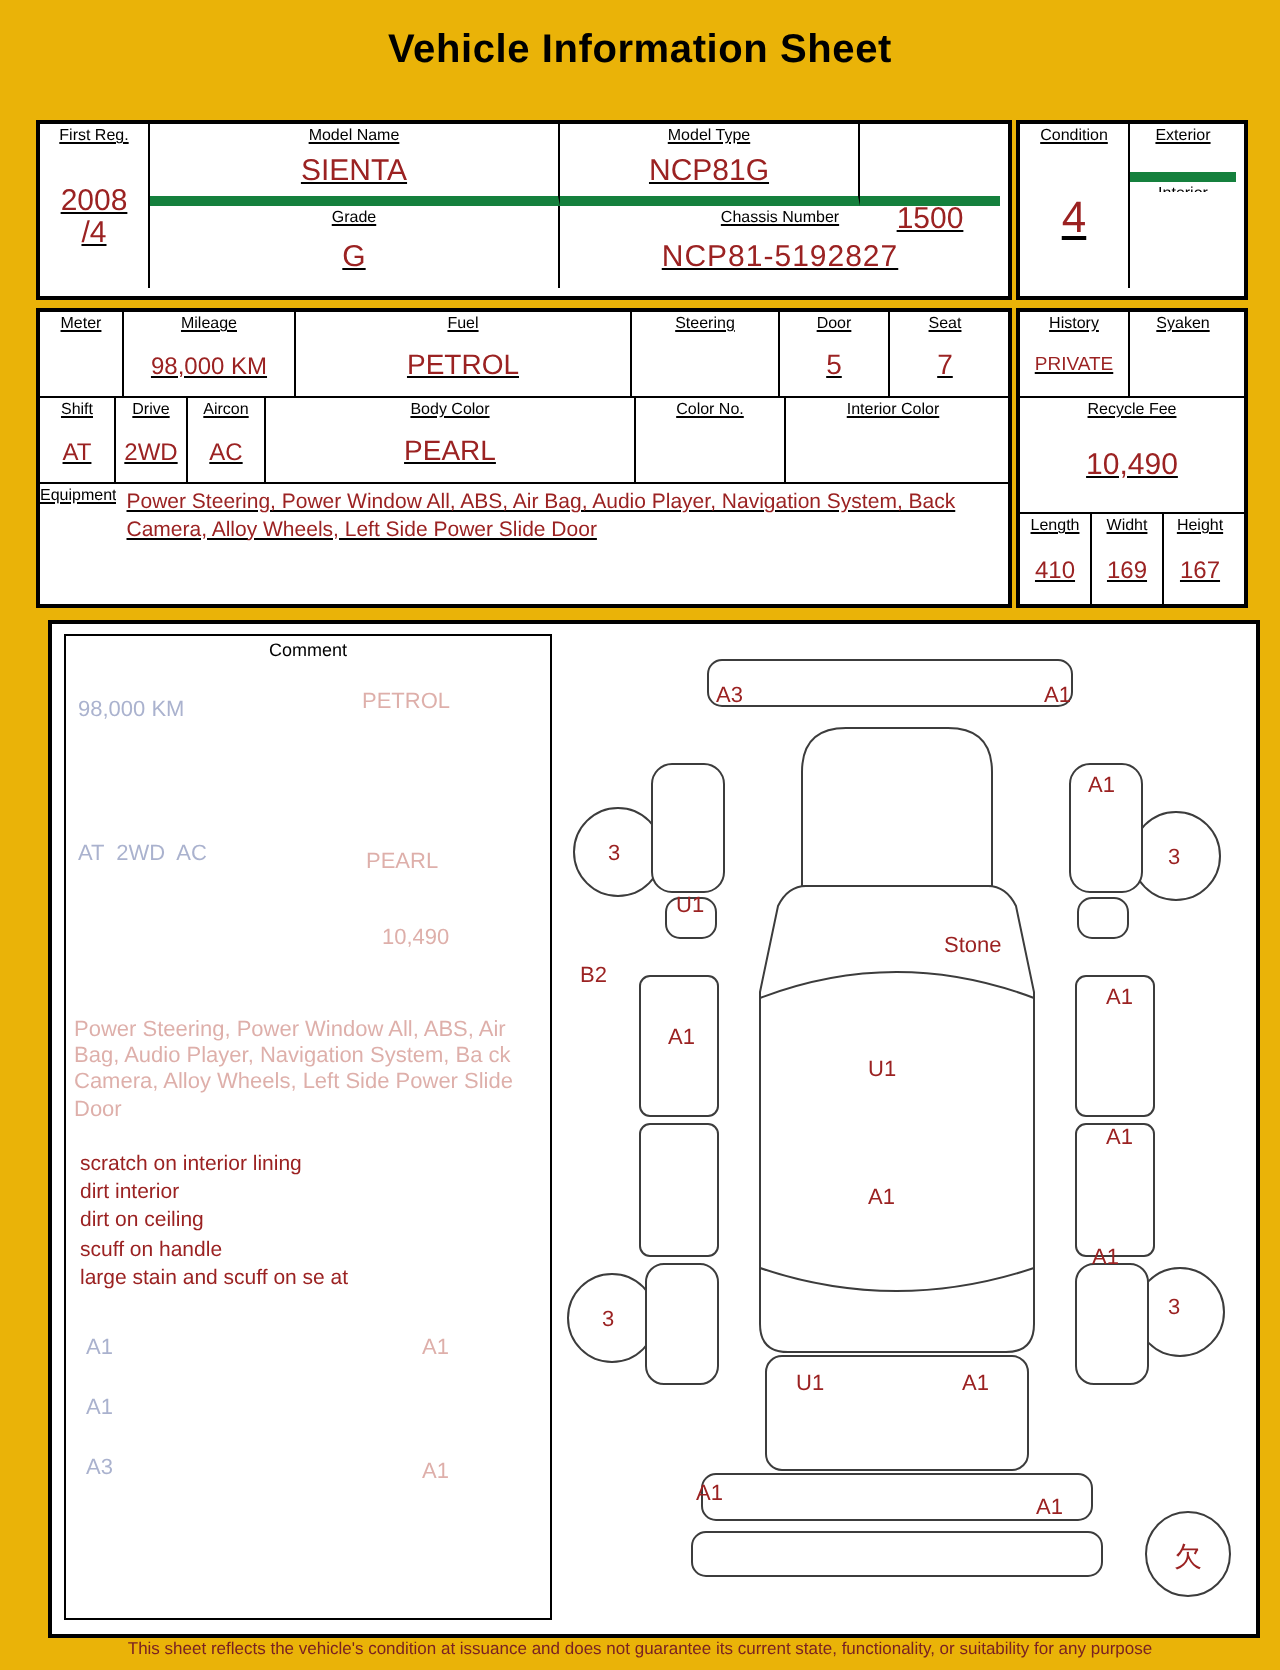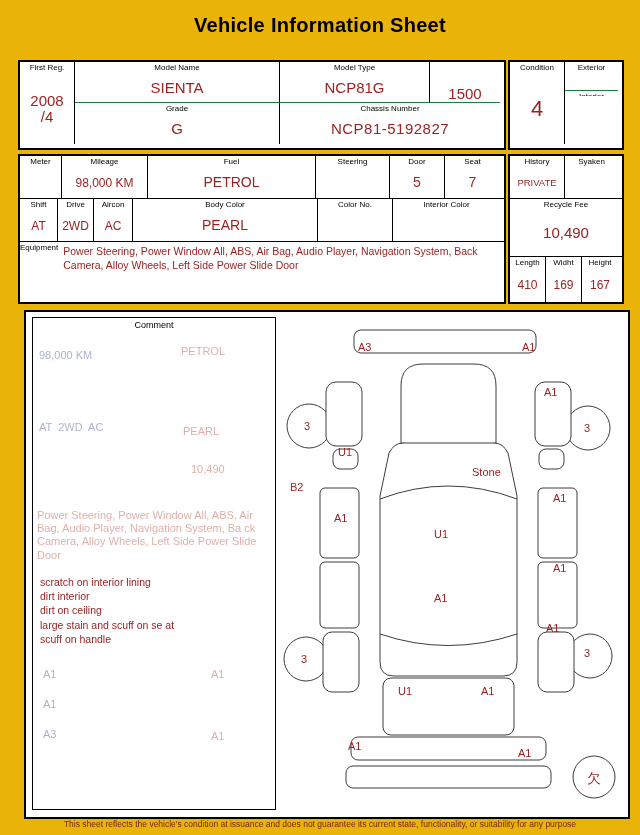--- a/index.html
+++ b/index.html
@@ -1,24 +1,24 @@
 <!DOCTYPE html>
 <html><head>
 <meta charset="utf-8">
 <style>
   html,body{margin:0;padding:0;background:#ffffff;}
   .page{position:relative;width:640px;height:835px;background:#eab308;font-family:"Liberation Sans",sans-serif;color:#000;overflow:hidden;--red:#9b2222;}
   .title{position:absolute;top:14px;left:0;width:100%;text-align:center;font-size:20px;font-weight:600;letter-spacing:.3px;}
-  .block{position:absolute;border:2px solid #000;background:#fff;}
+  .block{position:absolute;border:2px solid #000;background:#fff;text-decoration:underline;}
   .grid{display:grid;width:100%;height:100%;}
   .cell{display:flex;flex-direction:column;min-width:0;min-height:0;}
   .lbl{height:12px;font-size:8px;line-height:12px;text-align:center;white-space:nowrap;overflow:hidden;color:#000;}
   .val{flex:1;display:flex;align-items:center;justify-content:center;color:var(--red);font-size:14px;white-space:pre-line;text-align:center;line-height:1.08;}
   .br{border-right:1px solid #000;}
-  .bb{border-bottom:1px solid #15803d;justify-content:flex-end;}
+  .bb{border-bottom:5px solid #15803d;}
   
   .t1m{left:18px;top:60px;width:484px;height:86px;}
   .g-t1{grid-template-columns:55px 205px 150px 70px;grid-template-rows:12px 29px 12px 29px;}
   .c-fr{grid-column:1;grid-row:1/5;}
   .c-mn{grid-column:2;grid-row:1/3;}
   .c-mt{grid-column:3;grid-row:1/3;}
   .c-ex{grid-column:4;grid-row:1/3;gap:40px;}
   .c-gr{grid-column:2;grid-row:3/5;}
   .c-ch{grid-column:3/5;grid-row:3/5;}
   .fs15{font-size:15px;}
@@ -213,22 +213,22 @@
           <div class="ghost gr" style="left: 148px; top: 12px;">PETROL</div>
           <div class="ghost gb" style="left: 6px; top: 88px;">AT  2WD  AC</div>
           <div class="ghost gr" style="left: 150px; top: 92px;">PEARL</div>
           <div class="ghost gr" style="left: 158px; top: 130px;">10,490</div>
           <div class="ghost gr wrap" style="left: 4px; top: 176px; width: 232px;">Power Steering, Power Window  All, ABS, Air Bag, Audio Player, Navigation System, Ba ck Camera, Alloy Wheels, Left Side Power Slide Door</div>
         </div>
       <div id="special-body">
         <div class="note-line">scratch on interior lining</div>
         <div class="note-line">dirt interior</div>
         <div class="note-line">dirt on ceiling</div>
+        <div class="note-line">scuff on handle</div>
         <div class="note-line">large stain and scuff on se at</div>
-        <div class="note-line">scuff on handle</div>
       <div class="ghost gb" style="left: 10px; top: 98px;">A1</div>
           <div class="ghost gr" style="left: 178px; top: 98px;">A1</div>
           <div class="ghost gb" style="left: 10px; top: 128px;">A1</div>
           <div class="ghost gb" style="left: 10px; top: 158px;">A3</div>
           <div class="ghost gr" style="left: 178px; top: 160px;">A1</div>
         </div>
     </div>
 
     <svg id="car-svg" viewBox="0 0 348 494">
 

